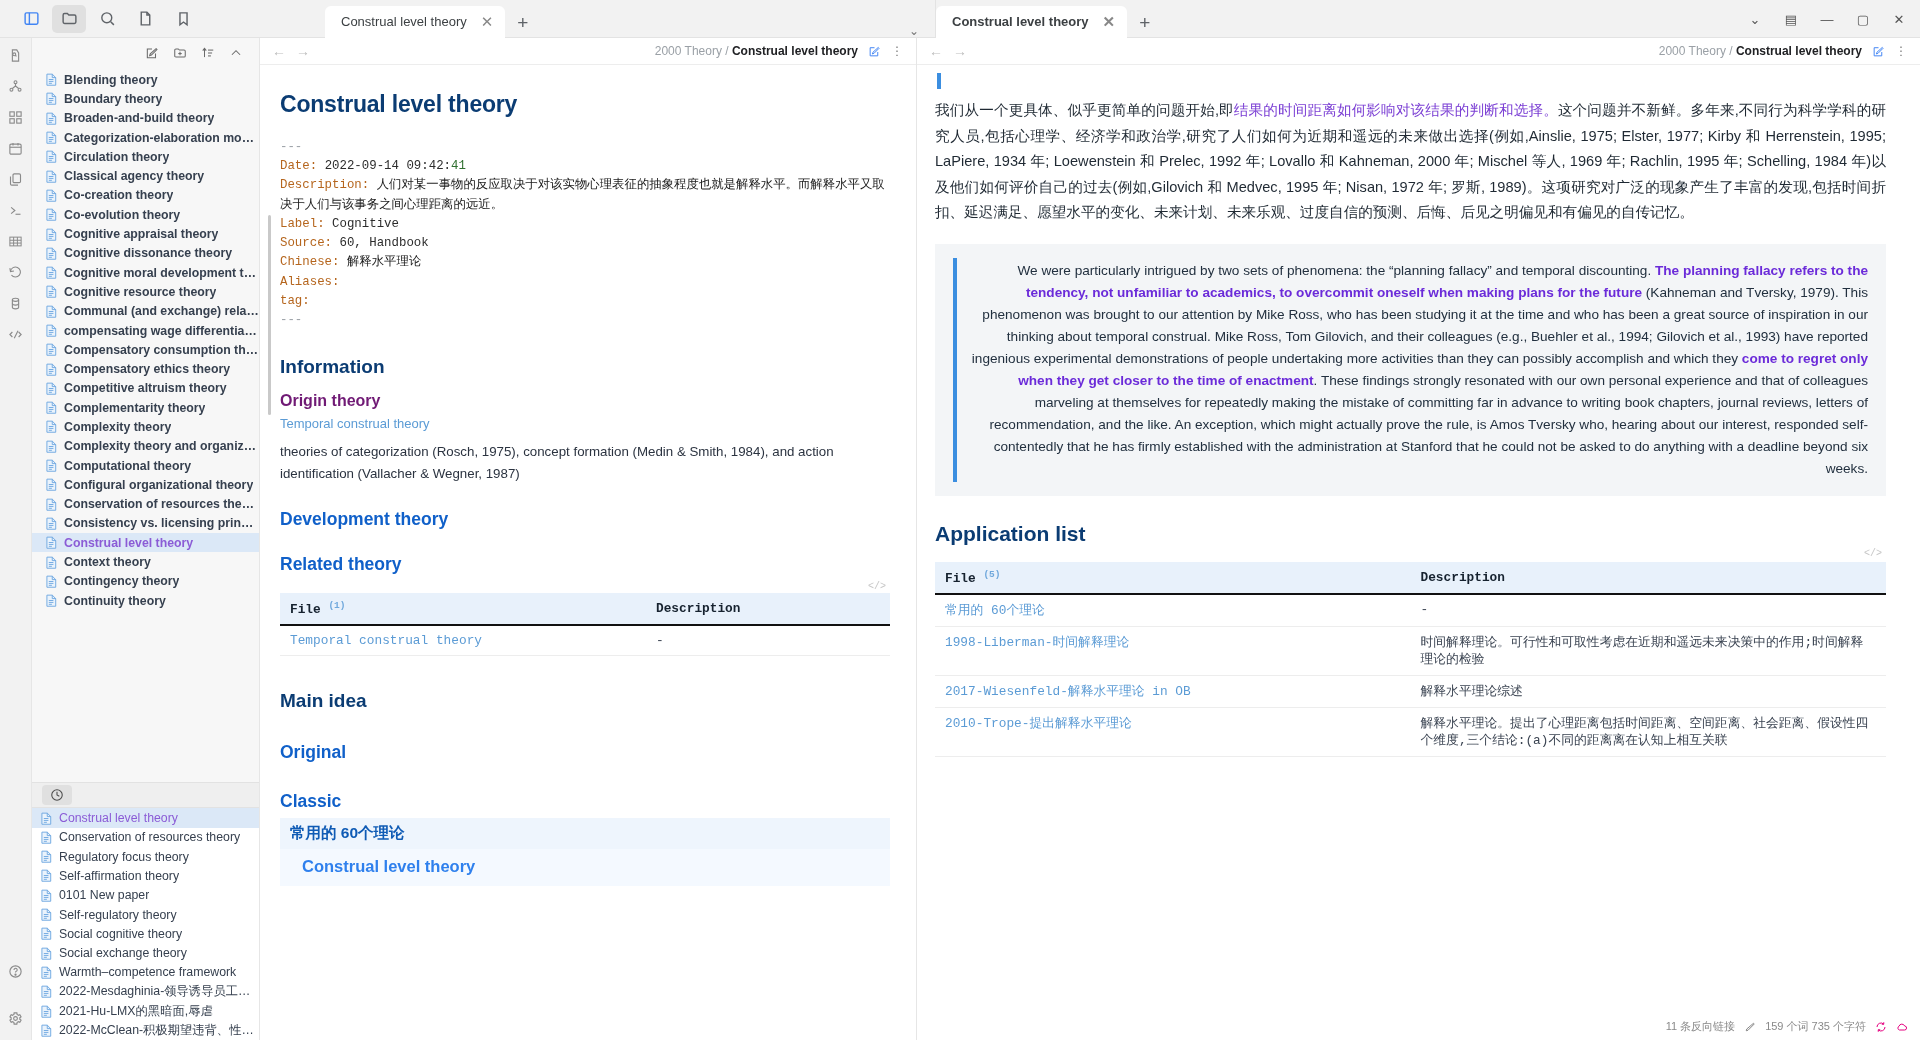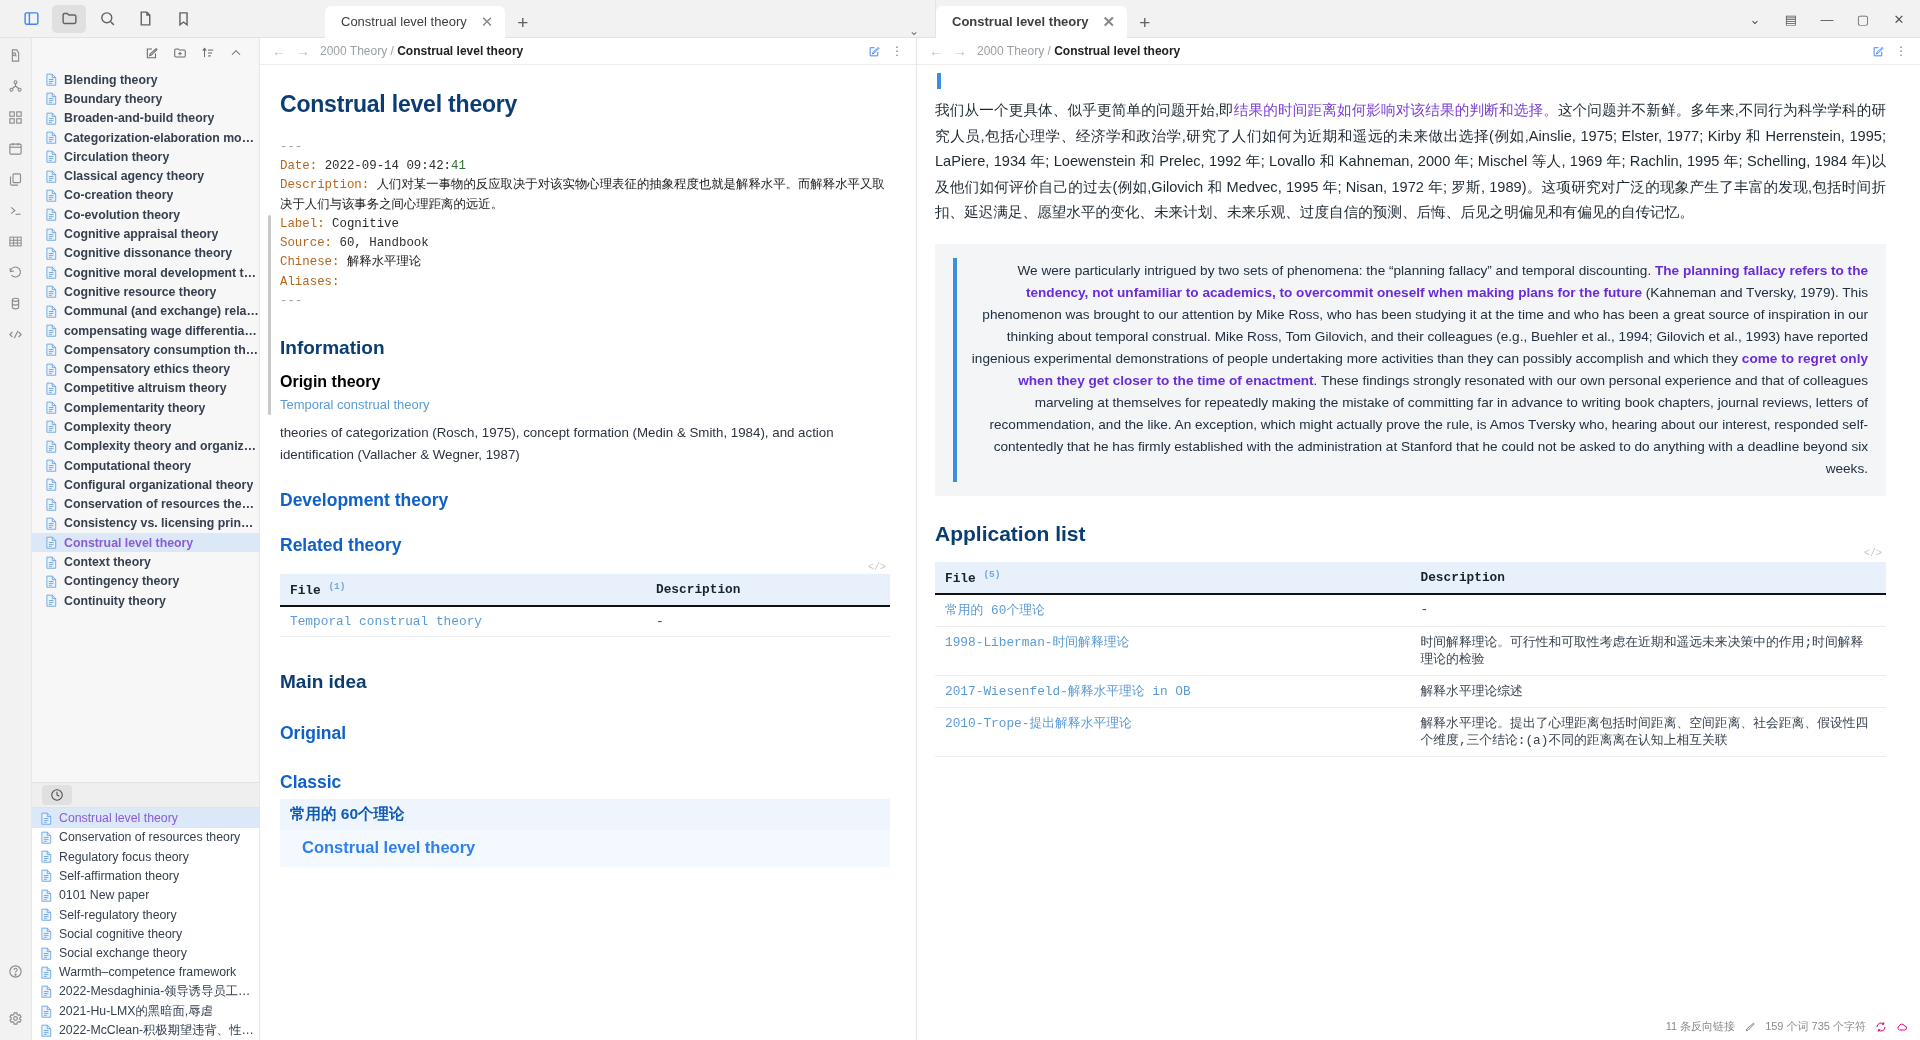--- a/index.html
+++ b/index.html
@@ -76,32 +76,32 @@
   .fp-recent{ background:#fff; flex:none; }
   .fp-recent .fitem{ padding-left:9px; height:19.3px; }
 
   
   .pane{ display:flex; flex-direction:column; min-width:0; background:#fff; }
   .pane.center{ width:657px; min-width:657px; border-right:1px solid #e6e6e6; }
   .pane.right{ flex:1; }
   .bcbar{ height:27px; display:flex; align-items:center; gap:10px; padding:0 12px;
           border-bottom:1px solid #ededed; font-size:12px; }
   .bc-nav{ color:#bdbdbd; cursor:pointer; font-size:14px; }
-  .bc-mid{ flex:1; text-align:left; color:#9aa0a6; white-space:nowrap; overflow:hidden; }
+  .bc-mid{ flex:1; text-align:right; color:#9aa0a6; white-space:nowrap; overflow:hidden; }
   .bc-mid b{ color:#202124; }
   .bc-ic{ color:#4285f4; cursor:pointer; display:flex; }
   .bc-ic svg{ width:13px;height:13px; }
   .bc-dots{ color:#7a7a7a; cursor:pointer; letter-spacing:1px; }
 
   .doc{ flex:1; overflow:hidden; padding:18px 0 0 0; position:relative; }
   .doc-inner{ padding:0 26px 0 20px; }
 
   h1.t{ font-size:23px; color:#0b3c73; margin:8px 0 20px 0; letter-spacing:-.2px; }
   h2.t{ font-size:19px; color:#0b3c73; margin:26px 0 12px 0; }
-  h3.t{ font-size:16px; color:#000000; margin:14px 0 6px 0; }
+  h3.t{ font-size:16px; color:#701a75; margin:14px 0 6px 0; }
   h2.b{ font-size:17.5px; color:#1060c9; margin:24px 0 12px 0; }
 
   .yaml{ font-family:"Liberation Mono", monospace; font-size:12.4px; line-height:1.55; color:#2c2c2c; }
   .yaml .k{ color:#b5651d; }
   .yaml .dash{ color:#9aa0a6; }
   .yaml .num{ color:#2f6f2f; }
   .yaml .cn{ color:#1a1a1a; }
 
   .body-txt{ font-size:13.3px; line-height:1.65; color:#2b3340; margin:10px 0; }
   .link{ color:#5b9bd5; cursor:pointer; }
@@ -782,20 +782,23 @@
             <div>
               <span class="k">Source:</span>
               <span>60, Handbook</span>
             </div>
             <div>
               <span class="k">Chinese:</span>
               <span class="cn">解释水平理论</span>
             </div>
             <div>
               <span class="k">Aliases:</span>
+            </div>
+            <div>
+              <span class="k">tag:</span>
             </div>
             <div class="dash">---</div>
           </div>
 
           <h2 class="t">Information</h2>
           <h3 class="t">Origin theory</h3>
           <div class="link">Temporal construal theory</div>
           <p class="body-txt">theories of categorization (Rosch, 1975), concept formation (Medin &amp; Smith, 1984), and action identification (Vallacher &amp; Wegner, 1987)</p>
 
           <h2 class="b">Development theory</h2>

